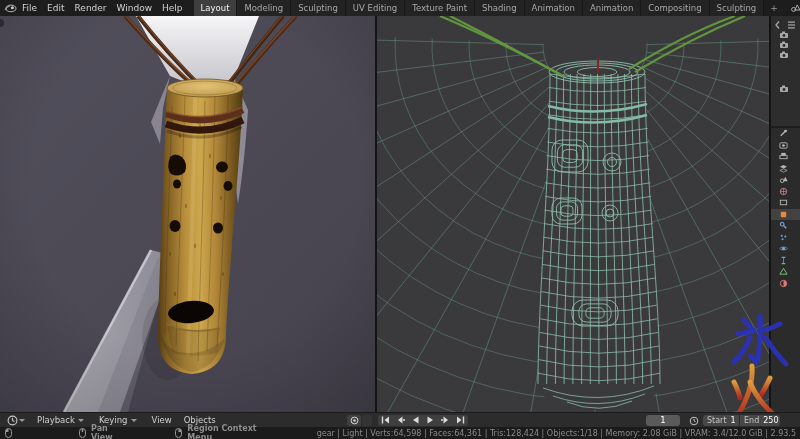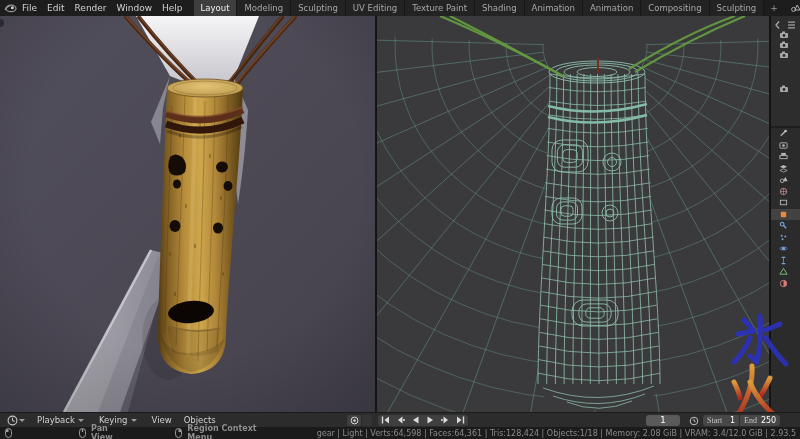--- a/index.html
+++ b/index.html
@@ -47,21 +47,21 @@
   .pb-rec{width:14px;height:11px;background:#3f3f3f;border-radius:2px;display:flex;align-items:center;justify-content:center;margin-right:1px;}
   .pb-dim{width:10px;height:11px;background:#343434;border-radius:2px;margin-right:6px;}
   .pb-group{display:flex;background:#3f3f3f;border-radius:3px;}
   .pb-btn{width:15px;height:11px;display:flex;align-items:center;justify-content:center;}
   #frame-field{position:absolute;left:646px;top:2px;width:34px;height:11px;background:#5a5a5a;
     border-radius:3px;color:#fff;text-align:center;line-height:11px;font-size:8.5px;}
   #tl-clock{position:absolute;left:688px;top:2px;width:12px;height:11px;display:flex;align-items:center;justify-content:center;}
   #range-group{position:absolute;left:703px;top:2px;display:flex;}
   .range-seg{height:11px;background:#474747;display:flex;align-items:center;justify-content:space-between;
     padding:0 4px;font-size:8px;}
-  .range-seg .lbl{color:#c6c6c6;margin-right:4px;font-family:Liberation Serif, serif;}
+  .range-seg .lbl{color:#c6c6c6;margin-right:4px;}
   .range-seg .val{color:#fff;}
   #range-start{border-radius:3px 0 0 3px;width:28px;margin-right:1px;}
   #range-end{border-radius:0 3px 3px 0;width:32px;}
   
   #statusbar{position:absolute;top:427px;left:0;width:800px;height:12px;background:#1b1b1b;
     display:flex;align-items:center;font-size:8px;color:#8f8f8f;z-index:6;}
   .hint{display:flex;align-items:center;font-weight:bold;}
   .hint .hlabel{margin-left:3px;}
   #status-stats{margin-left:auto;margin-right:4px;white-space:nowrap;color:#8a8a8a;padding-left:36px;}
   svg{display:block;}

